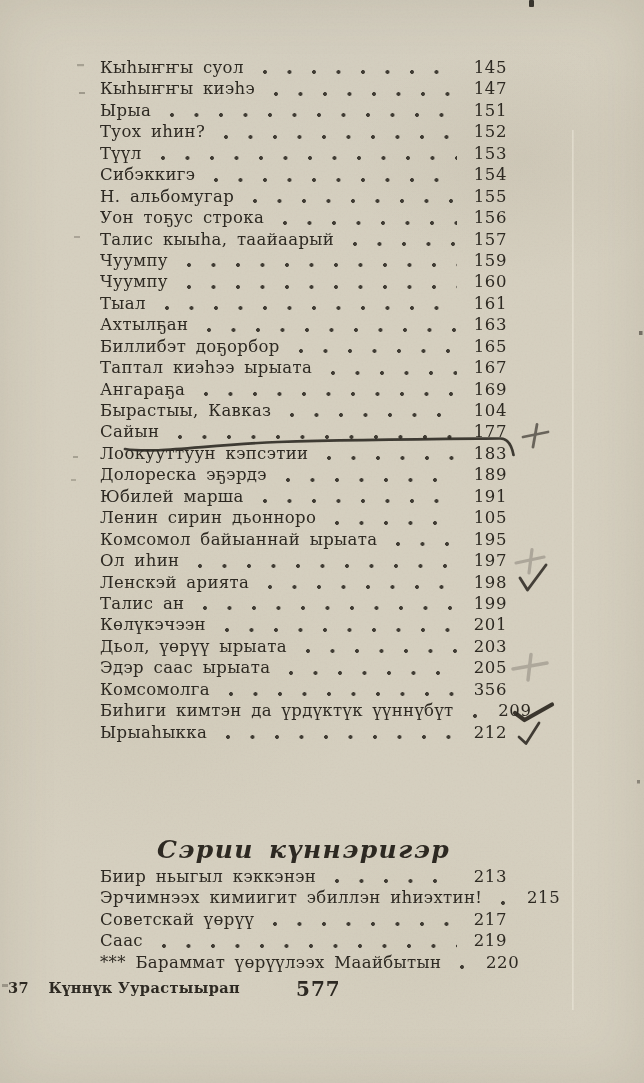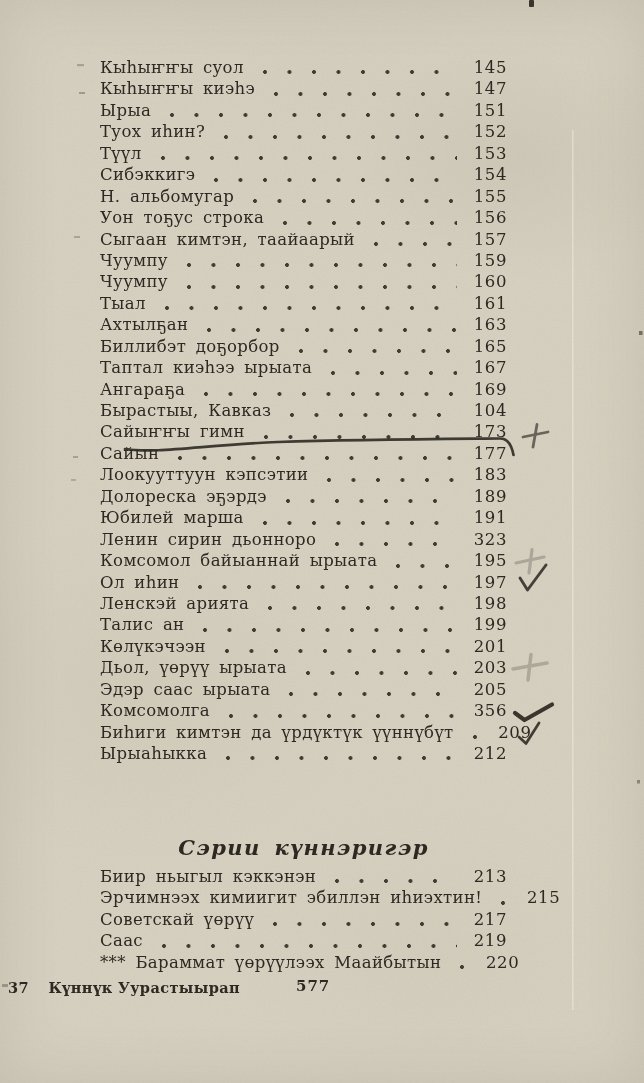--- a/index.html
+++ b/index.html
@@ -37,26 +37,26 @@
     flex:1 1 auto;min-width:12px;
     align-self:flex-end;height:4px;margin:0 8px 4px 16px;
     background-image:radial-gradient(circle at 3px 2px, rgba(44,40,33,.88) 1.7px, rgba(44,40,33,0) 2.2px);
     background-size:24.5px 4px;background-repeat:repeat-x;background-position:2px 0;
   }
   .num{flex:0 0 42px;text-align:right;letter-spacing:.6px;}
 
   .section-heading{
     position:absolute;top:835px;left:100px;width:407px;
     text-align:center;font-weight:bold;font-style:italic;
-    font-size:21px;letter-spacing:1.4px;word-spacing:5px;
+    font-size:25px;letter-spacing:1.4px;word-spacing:5px;
   }
   .footer{position:absolute;top:977px;left:0;width:644px;height:24px;font-size:14.5px;text-align:right;}
   .footer-left{position:absolute;left:8px;top:2px;font-weight:bold;letter-spacing:.4px;}
   .footer-left .num37{margin-right:14px;}
-  .footer-center{position:absolute;left:296px;top:0;font-size:15px;font-weight:bold;letter-spacing:1px;}
+  .footer-center{position:absolute;left:296px;top:0;font-size:20px;font-weight:bold;letter-spacing:1px;}
 </style>
 </head>
 <body>
 
 <div class="page">
 
   <svg class="grain" width="644" height="1083" aria-hidden="true">
     <filter id="g">
       <feTurbulence type="fractalNoise" baseFrequency="0.55" numOctaves="2" seed="7"></feTurbulence>
       <feColorMatrix type="matrix" values="0 0 0 0 0.36  0 0 0 0 0.33  0 0 0 0 0.27  0 0 0 0.10 0"></feColorMatrix>
@@ -100,21 +100,21 @@
     <span class="title">Н. альбомугар</span>
     <span class="dots"></span>
     <span class="num">155</span>
   </div>
         <div class="row">
     <span class="title">Уон тоҕус строка</span>
     <span class="dots"></span>
     <span class="num">156</span>
   </div>
         <div class="row">
-    <span class="title">Сыгаан кимтэн, таайаарый</span>
+    <span class="title">Талис кыыһа, таайаарый</span>
     <span class="dots"></span>
     <span class="num">157</span>
   </div>
         <div class="row">
     <span class="title">Чуумпу</span>
     <span class="dots"></span>
     <span class="num">159</span>
   </div>
         <div class="row">
     <span class="title">Чуумпу</span>
@@ -145,25 +145,20 @@
     <span class="title">Ангараҕа</span>
     <span class="dots"></span>
     <span class="num">169</span>
   </div>
         <div class="row">
     <span class="title">Бырастыы, Кавказ</span>
     <span class="dots"></span>
     <span class="num">104</span>
   </div>
         <div class="row">
-    <span class="title">Сайыҥҥы гимн</span>
-    <span class="dots"></span>
-    <span class="num">173</span>
-  </div>
-        <div class="row">
     <span class="title">Сайын</span>
     <span class="dots"></span>
     <span class="num">177</span>
   </div>
         <div class="row">
     <span class="title">Лоокууттуун кэпсэтии</span>
     <span class="dots"></span>
     <span class="num">183</span>
   </div>
         <div class="row">
@@ -172,21 +167,21 @@
     <span class="num">189</span>
   </div>
         <div class="row">
     <span class="title">Юбилей марша</span>
     <span class="dots"></span>
     <span class="num">191</span>
   </div>
         <div class="row">
     <span class="title">Ленин сирин дьонноро</span>
     <span class="dots"></span>
-    <span class="num">323</span>
+    <span class="num">105</span>
   </div>
         <div class="row">
     <span class="title">Комсомол байыаннай ырыата</span>
     <span class="dots"></span>
     <span class="num">195</span>
   </div>
         <div class="row">
     <span class="title">Ол иһин</span>
     <span class="dots"></span>
     <span class="num">197</span>

